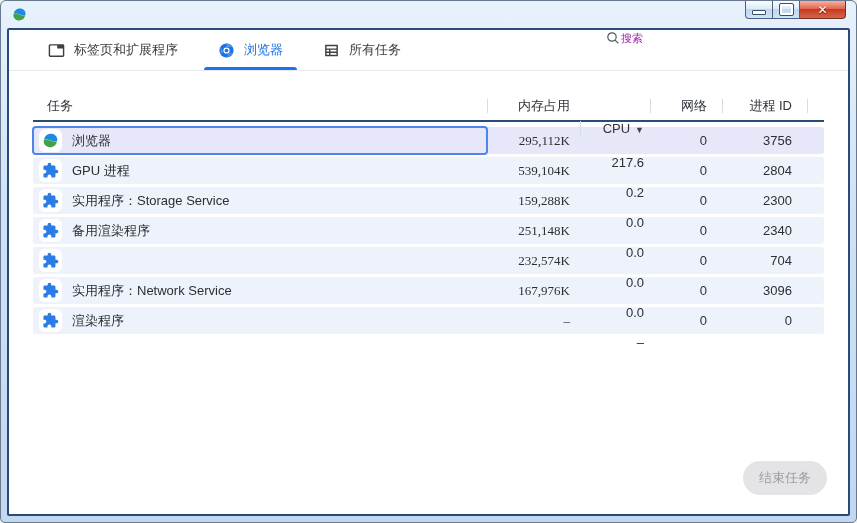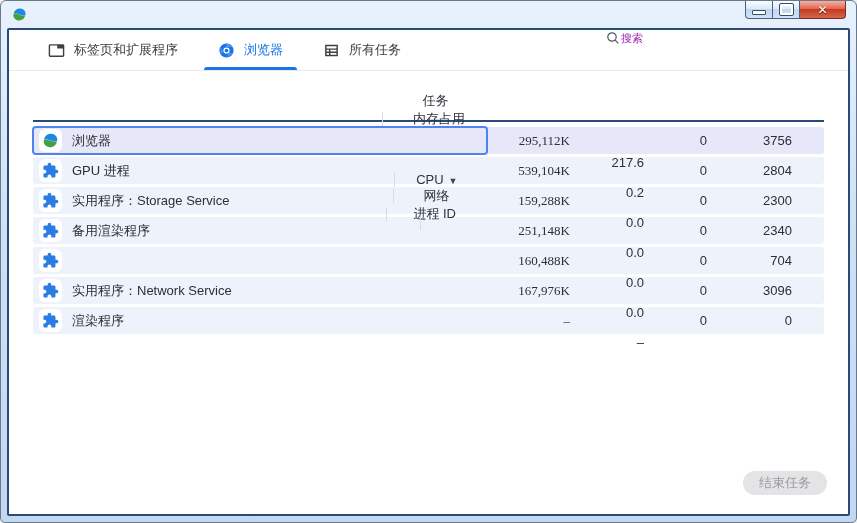--- a/index.html
+++ b/index.html
@@ -23,39 +23,39 @@
   .content{position:absolute;left:6px;right:6px;top:27px;bottom:6px;background:#fff;border:2px solid #2c4a77;border-radius:2px;overflow:hidden;}
   
   .tabbar{height:41px;display:flex;align-items:flex-start;padding-left:19px;border-bottom:1px solid #e8eaed;box-sizing:border-box;}
   .tab{display:flex;align-items:center;gap:9px;padding:0 20px;height:100%;position:relative;font-size:13px;color:#3c4043;cursor:pointer;}
   .tab.active{color:#1a73e8;}
   .tab.active::after{content:"";position:absolute;left:6px;right:6px;bottom:0;height:3px;background:#1a73e8;border-radius:3px 3px 0 0;}
   .tab .ticon{width:17px;height:17px;display:flex;align-items:center;justify-content:center;}
   .search{margin-left:auto;margin-right:205px;display:flex;align-items:center;font-size:11px;color:#a21caf;cursor:pointer;}
   
   .table{margin:0 24px;}
-  .thead{display:flex;align-items:center;height:28px;margin-top:21px;border-bottom:2px solid #2c4a77;font-size:13px;color:#30343b;flex-direction:column;}
+  .thead{display:flex;align-items:center;height:28px;margin-top:21px;border-bottom:2px solid #2c4a77;font-size:13px;color:#30343b;}
   .hcell{position:relative;text-align:right;box-sizing:border-box;}
   .hsep::before{content:"";position:absolute;left:0;top:50%;transform:translateY(-50%);width:1px;height:14px;background:#d7dbe2;}
   .c-task{flex:1;text-align:left;padding-left:14px;}
   .c-mem{width:93px;padding-right:10px;font-family:Liberation Serif, serif;}
   .c-cpu{width:70px;padding-right:6px;margin-top:44px;}
   .c-net{width:72px;padding-right:15px;}
   .c-pid{width:85px;padding-right:15px;}
   .c-sp{width:17px;height:100%;}
   .sort-arrow{font-size:9px;margin-left:5px;color:#444;}
   .rows{margin-top:5px;}
   .row{display:flex;align-items:center;height:27px;margin-bottom:3px;background:#edf2fb;border-radius:3px;font-size:13px;color:#2c2f33;cursor:default;}
   .row .task{flex:1;display:flex;align-items:center;gap:10px;height:100%;padding-left:4px;position:relative;border-radius:4px;box-sizing:border-box;}
   .row.selected{background:#e7e7fa;}
   .row.selected .task::after{content:"";position:absolute;inset:-1px;border:2px solid #4f84f0;border-radius:4px;pointer-events:none;}
   .icon-bubble{width:23px;height:23px;min-width:23px;background:#fff;border-radius:6px;display:flex;align-items:center;justify-content:center;margin-left:2px;}
   .num{text-align:right;box-sizing:border-box;}
   
-  .endtask{position:absolute;right:21px;bottom:19px;width:84px;height:24px;border-radius:17px;border:none;background:#e4e4e6;color:#999da3;font-size:13px;display:flex;align-items:center;justify-content:center;}
+  .endtask{position:absolute;right:21px;bottom:19px;width:84px;height:34px;border-radius:17px;border:none;background:#e4e4e6;color:#999da3;font-size:13px;display:flex;align-items:center;justify-content:center;}
 </style>
 </head>
 <body>
 
 <div class="window">
 
   <div class="titlebar">
     <span class="logo">
       <svg viewBox="0 0 24 24" width="17" height="17">
         <path fill="#1e88e5" d="M4 10.8C4.5 6 9 2.8 13.8 3.6 18 4.4 21 8 20.6 11.4c-.2 1.8-2 2.6-3.8 2L8 10.6C6.6 10.2 5.2 10.3 4 10.8Z"></path>
@@ -192,21 +192,21 @@
         </div>
 
         <div class="row">
           <div class="task">
             <span class="icon-bubble">
               <svg viewBox="0 0 24 24" width="17" height="17">
                   <path fill="#2b7de3" d="M20.5 11H19V7c0-1.1-.9-2-2-2h-4V3.5C13 2.12 11.88 1 10.5 1S8 2.12 8 3.5V5H4c-1.1 0-1.99.9-1.99 2v3.8H3.5c1.49 0 2.7 1.21 2.7 2.7s-1.21 2.7-2.7 2.7H2V20c0 1.1.9 2 2 2h3.8v-1.5c0-1.49 1.21-2.7 2.7-2.7 1.49 0 2.7 1.21 2.7 2.7V22H17c1.1 0 2-.9 2-2v-4h1.5c1.38 0 2.5-1.12 2.5-2.5S21.88 11 20.5 11z"></path>
                 </svg>
             </span>
           </div>
-          <div class="num c-mem">160,488K</div>
+          <div class="num c-mem">232,574K</div>
           <div class="num c-cpu">0.0</div>
           <div class="num c-net">0</div>
           <div class="num c-pid">704</div>
           <div class="c-sp"></div>
         </div>
 
         <div class="row">
           <div class="task">
             <span class="icon-bubble">
               <svg viewBox="0 0 24 24" width="17" height="17">

